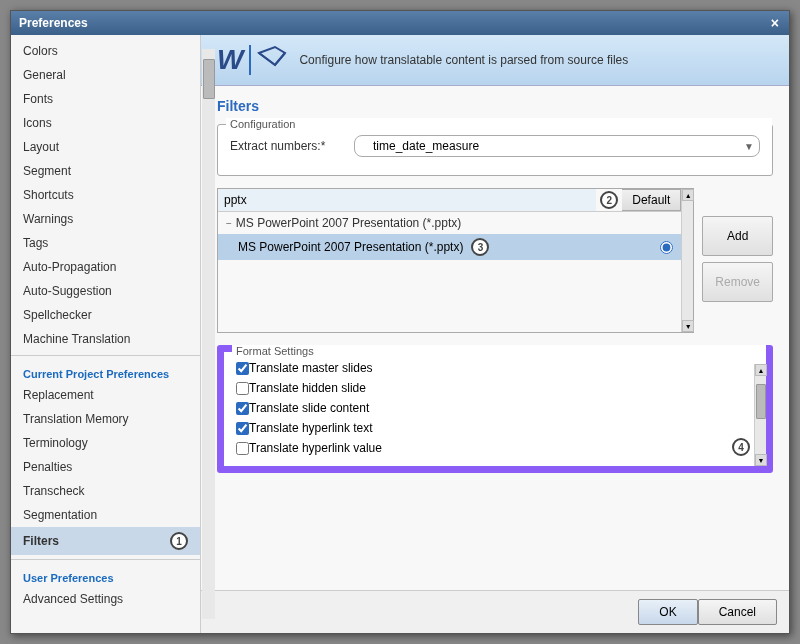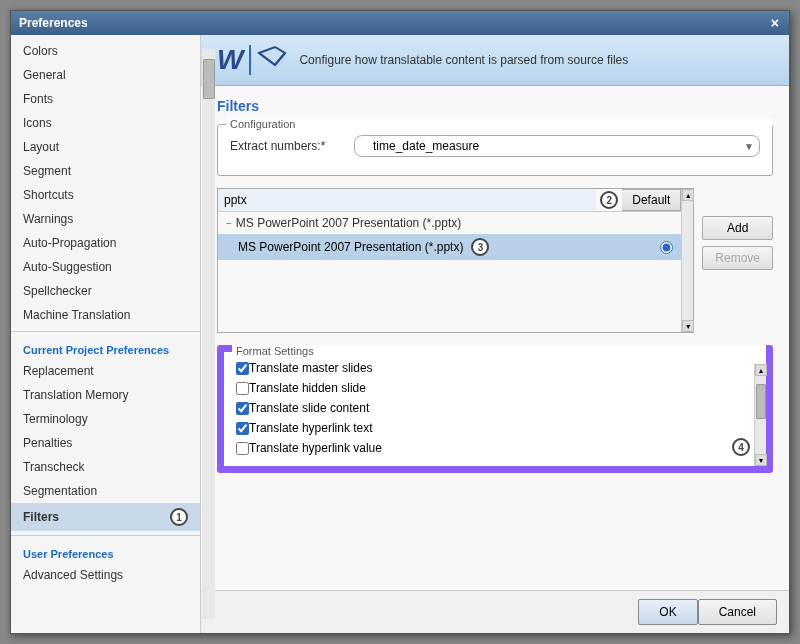--- a/index.html
+++ b/index.html
@@ -253,21 +253,21 @@
     }
 
     .filter-actions {
       display: flex;
       flex-direction: column;
       gap: 6px;
       padding-top: 28px;
     }
 
     .action-btn {
-      padding: 4px 12px;
+      padding: 12px 12px;
       background: linear-gradient(to bottom, #f5f5f5, #e0e0e0);
       border: 1px solid #aaa;
       border-radius: 2px;
       font-size: 12px;
       cursor: pointer;
       text-align: center;
     }
 
     .action-btn.disabled {
       color: #aaa;
@@ -414,20 +414,21 @@
     <div style="display:flex; width:190px; flex-shrink:0;">
       <div class="sidebar">
         <div class="sidebar-item">Colors</div>
         <div class="sidebar-item">General</div>
         <div class="sidebar-item">Fonts</div>
         <div class="sidebar-item">Icons</div>
         <div class="sidebar-item">Layout</div>
         <div class="sidebar-item">Segment</div>
         <div class="sidebar-item">Shortcuts</div>
         <div class="sidebar-item">Warnings</div>
+        <div class="sidebar-item">Tags</div>
         <div class="sidebar-item">Auto-Propagation</div>
         <div class="sidebar-item">Auto-Suggestion</div>
         <div class="sidebar-item">Spellchecker</div>
         <div class="sidebar-item">Machine Translation</div>
 
         <hr class="sidebar-divider">
         <div class="sidebar-section-label">Current Project Preferences</div>
 
         <div class="sidebar-item">Replacement</div>
         <div class="sidebar-item">Translation Memory</div>

